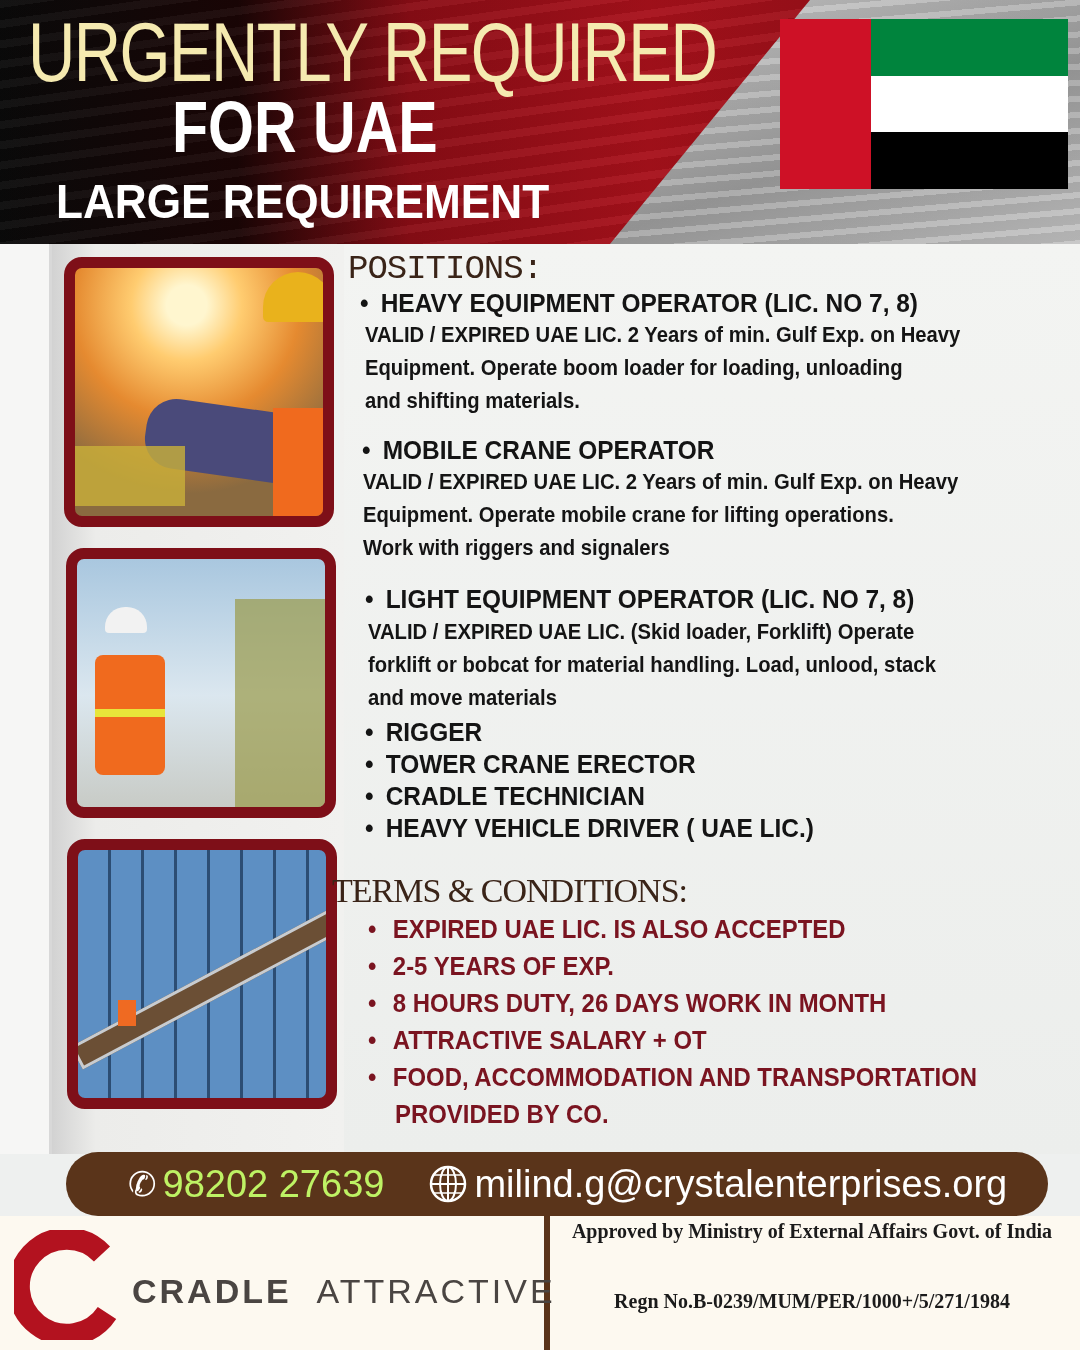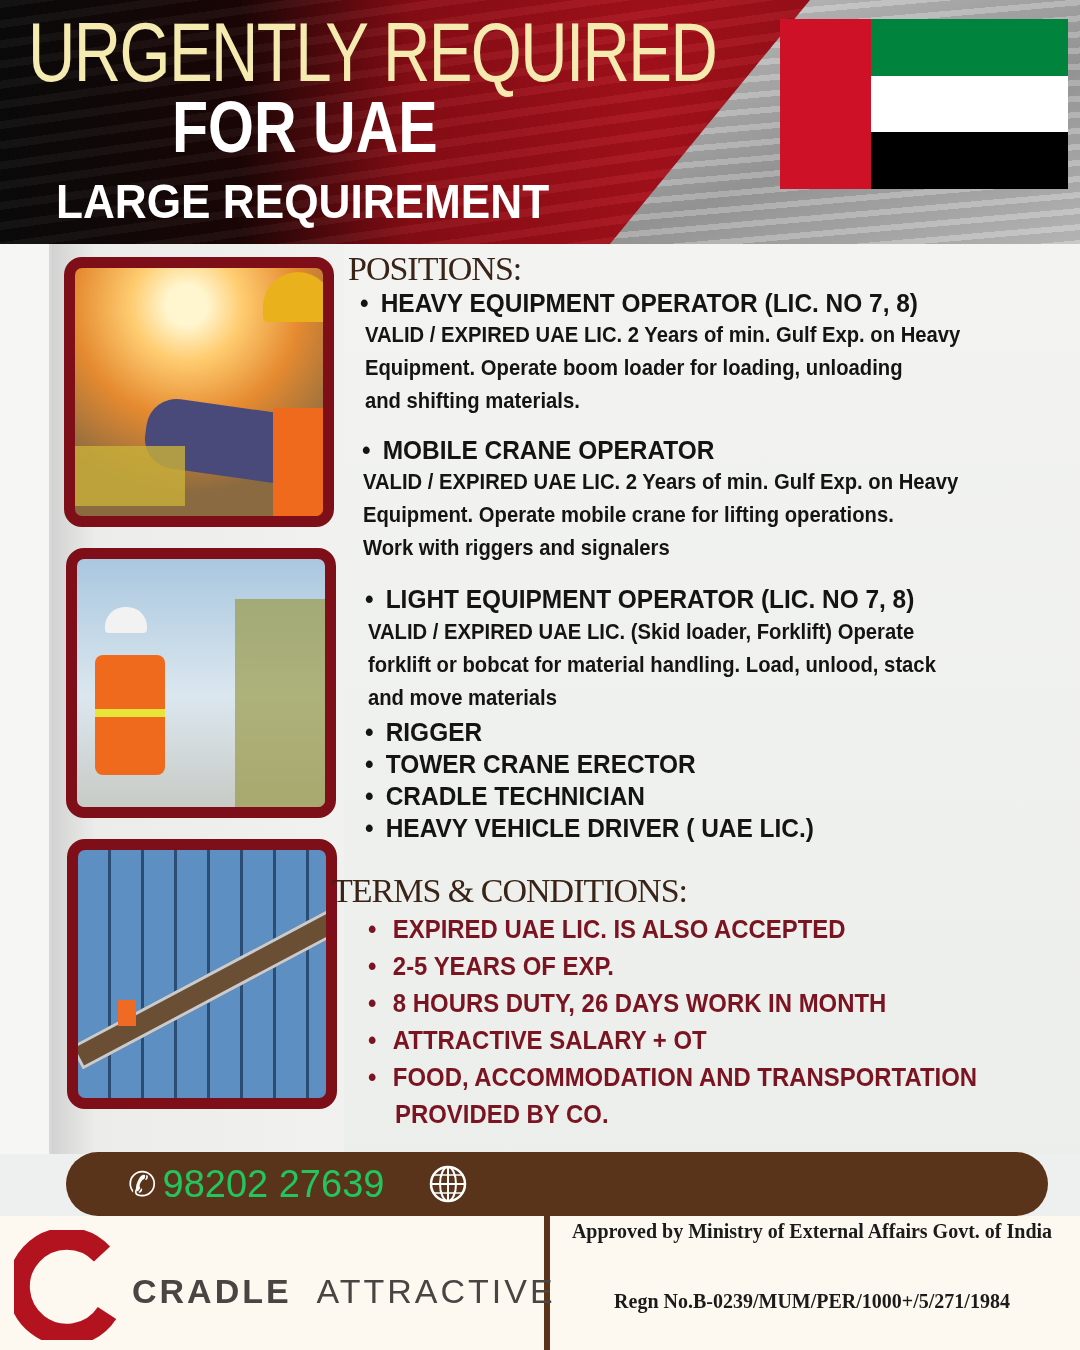--- a/index.html
+++ b/index.html
@@ -70,21 +70,21 @@
   <div class="ph-shape" style="left:28px;top:48px;width:42px;height:26px;background:#f2f2f2;border-radius:20px 20px 4px 4px;"></div>
   <div class="ph-shape" style="left:18px;top:96px;width:70px;height:120px;background:#f06a1e;border-radius:8px;"></div>
   <div class="ph-shape" style="left:18px;top:150px;width:70px;height:8px;background:#e8e53a;"></div>
   <div class="ph-shape" style="right:0;top:40px;width:90px;height:210px;background:#9a9a48;opacity:.7;"></div>
 </div>
 <div class="photo p3">
   <div class="ph-shape" style="left:-20px;top:120px;width:320px;height:26px;background:#6b4f35;transform:rotate(-28deg);border:3px solid #c8ccd0;"></div>
   <div class="ph-shape" style="left:40px;top:150px;width:18px;height:26px;background:#ef6a22;"></div>
 </div>
 
-<div class="sec-title" style="left:348px;top:250px;">POSITIONS:</div>
+<div class="sec-title" style="left:348px;top:250px;font-family:Liberation Mono, monospace;">POSITIONS:</div>
 
 <div class="pos-head" style="left:360px;top:288px;"><span class="dot">•</span><span>HEAVY EQUIPMENT OPERATOR (LIC. NO 7, 8)</span></div>
 <div class="pos-desc" style="left:365px;top:318px;">
   <div>VALID / EXPIRED UAE LIC. 2 Years of min. Gulf Exp. on Heavy</div>
     <div>Equipment. Operate boom loader for loading, unloading</div>
     <div>and shifting materials.</div>
 </div>
 
 <div class="pos-head" style="left:362px;top:435px;"><span class="dot">•</span><span>MOBILE CRANE OPERATOR</span></div>
 <div class="pos-desc" style="left:363px;top:465px;">
@@ -108,31 +108,32 @@
 <div class="sec-title" style="left:332px;top:872px;">TERMS &amp; CONDITIONS:</div>
 <div class="term" style="left:368px;top:914px;"><span class="dot" style="display:inline-block;width:27px;">•</span><span>EXPIRED UAE LIC. IS ALSO ACCEPTED</span></div>
 <div class="term" style="left:368px;top:951px;"><span style="display:inline-block;width:27px;">•</span><span>2-5 YEARS OF EXP.</span></div>
 <div class="term" style="left:368px;top:988px;"><span style="display:inline-block;width:27px;">•</span><span>8 HOURS DUTY, 26 DAYS WORK IN MONTH</span></div>
 <div class="term" style="left:368px;top:1025px;"><span style="display:inline-block;width:27px;">•</span><span>ATTRACTIVE SALARY + OT</span></div>
 <div class="term" style="left:368px;top:1062px;"><span style="display:inline-block;width:27px;">•</span><span>FOOD, ACCOMMODATION AND TRANSPORTATION</span></div>
 <div class="term" style="left:395px;top:1099px;">PROVIDED BY CO.</div>
 
 <div class="contact-bar">
   <span style="margin-left:62px;font-size:34px;">✆</span>
-  <a style="margin-left:6px;color:#22c55e;text-decoration:none;">98202 27639</a>
+  <a style="margin-left:6px;color:#bef264;text-decoration:none;">98202 27639</a>
   <span style="margin-left:44px;display:inline-block;width:40px;height:40px;">
     <svg width="40" height="40" viewBox="0 0 40 40">
         <circle cx="20" cy="20" r="17" fill="none" stroke="#fff" stroke-width="2.5"></circle>
         <ellipse cx="20" cy="20" rx="8" ry="17" fill="none" stroke="#fff" stroke-width="2"></ellipse>
         <line x1="3" y1="20" x2="37" y2="20" stroke="#fff" stroke-width="2"></line>
         <line x1="20" y1="3" x2="20" y2="37" stroke="#fff" stroke-width="2"></line>
         <line x1="6" y1="11" x2="34" y2="11" stroke="#fff" stroke-width="1.5"></line>
         <line x1="6" y1="29" x2="34" y2="29" stroke="#fff" stroke-width="1.5"></line>
       </svg>
   </span>
+  <a style="margin-left:6px;color:#fff;text-decoration:none;">milind.g@crystalenterprises.org</a>
 </div>
 
 <div class="bottom"></div>
 <div class="divider"></div>
 <div style="position:absolute;left:14px;top:1230px;width:110px;height:110px;">
   <svg width="110" height="110" viewBox="0 0 110 110">
     <path d="M 88 24 A 48 48 0 1 0 93 83" fill="none" stroke="#b3121f" stroke-width="22"></path>
   </svg>
 </div>
 <div class="logo-text">

